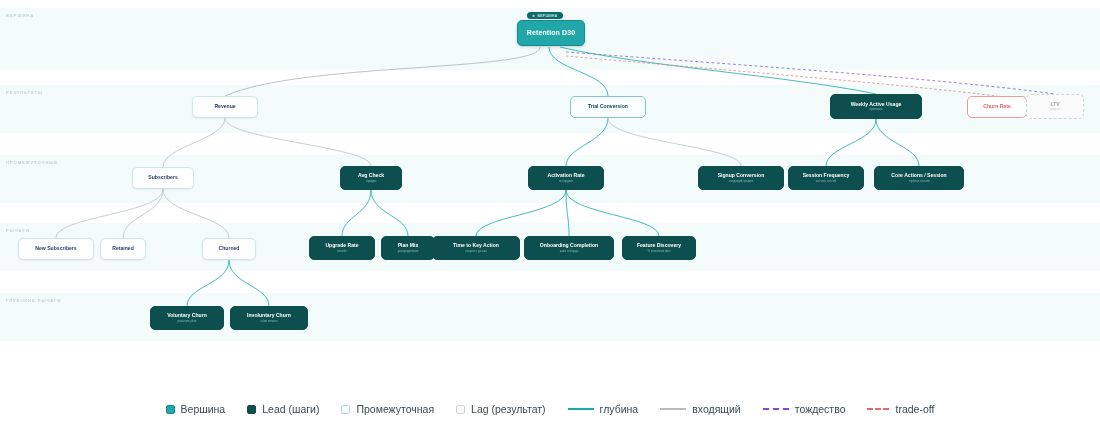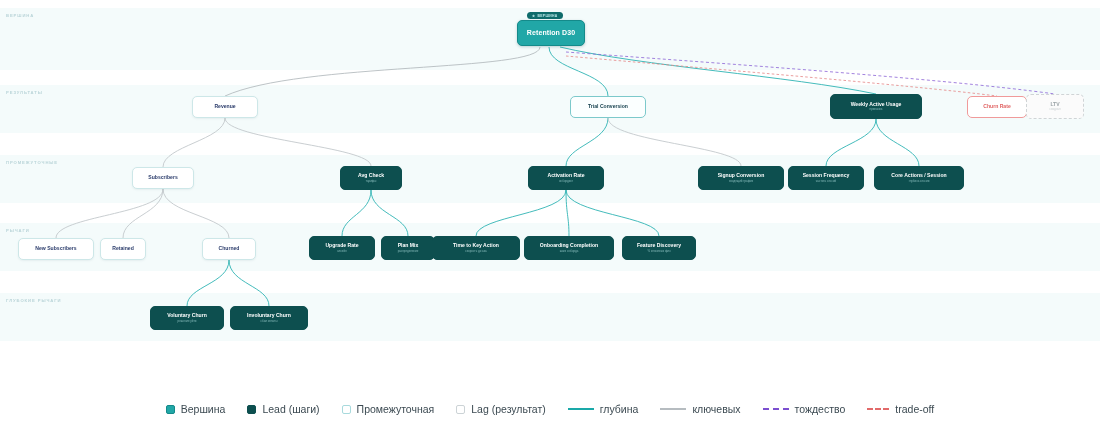--- a/index.html
+++ b/index.html
@@ -336,21 +336,21 @@
       <div class="leg-item">
         <span class="leg-swatch" style="background: rgb(255, 255, 255); border: 1.4px solid rgb(204, 211, 214);"></span>
         <span>Lag (результат)</span>
       </div>
       <div class="leg-item">
         <span class="leg-line" style="border-top-color: rgb(26, 169, 169);"></span>
         <span>глубина</span>
       </div>
       <div class="leg-item">
         <span class="leg-line" style="border-top-color: rgb(182, 188, 192);"></span>
-        <span>ключевых</span>
+        <span>входящий</span>
       </div>
       <div class="leg-item">
         <span class="leg-line dashed" style="border-top-color: rgb(123, 79, 208);"></span>
         <span>тождество</span>
       </div>
       <div class="leg-item">
         <span class="leg-line dotted" style="border-top-color: rgb(226, 106, 106); width: 22px;"></span>
         <span>trade-off</span>
       </div>
     </div>

